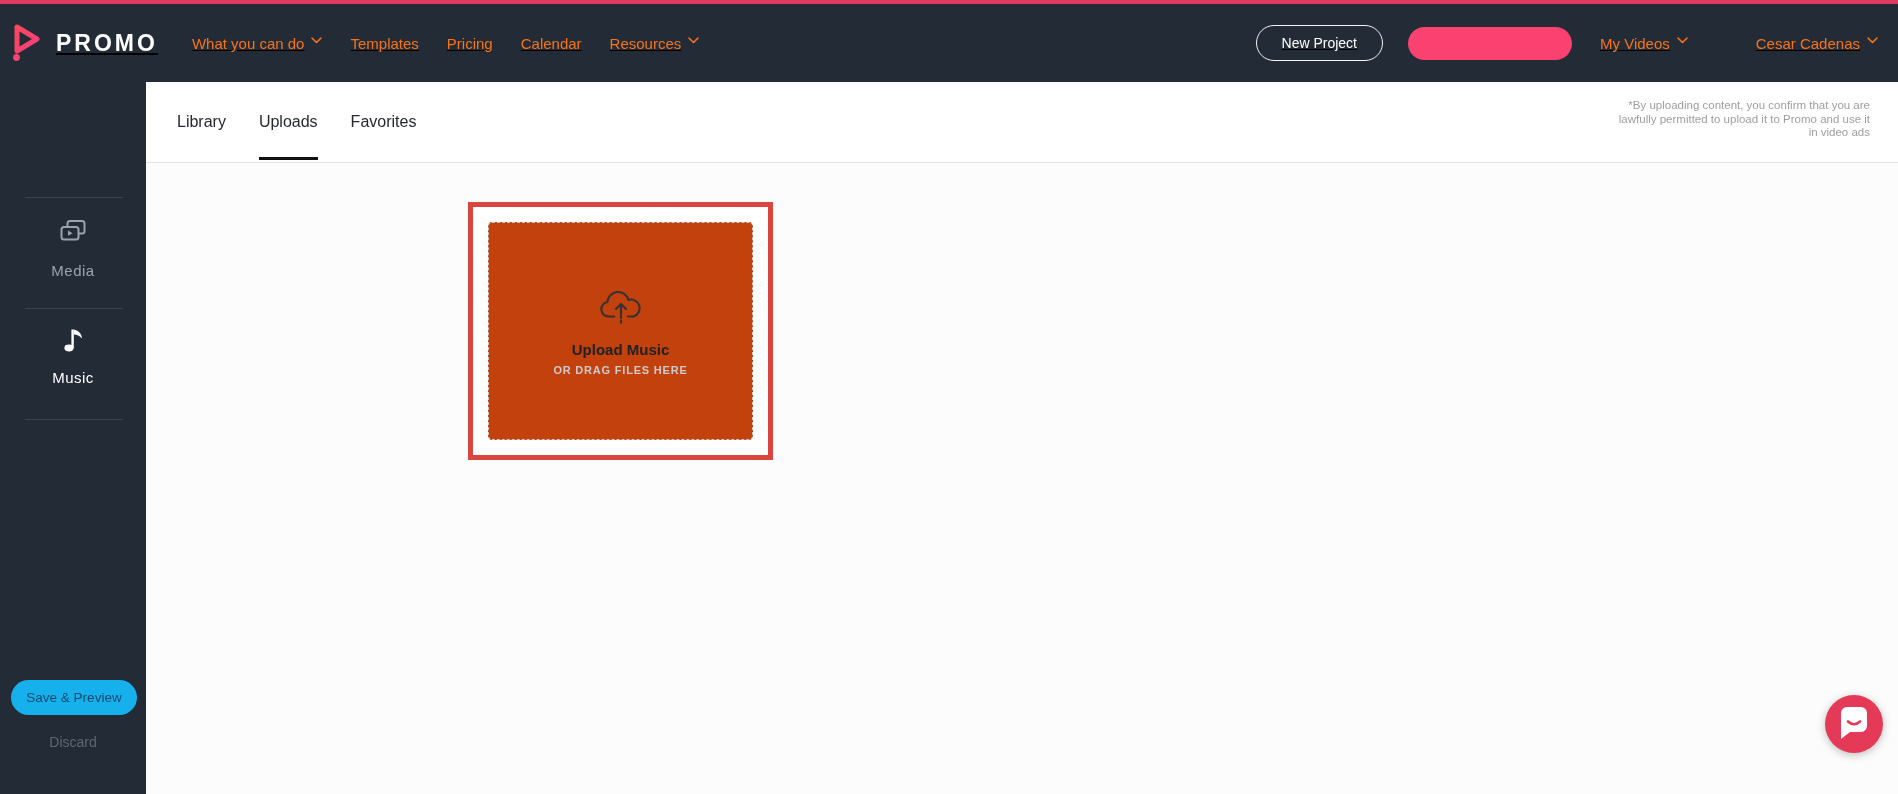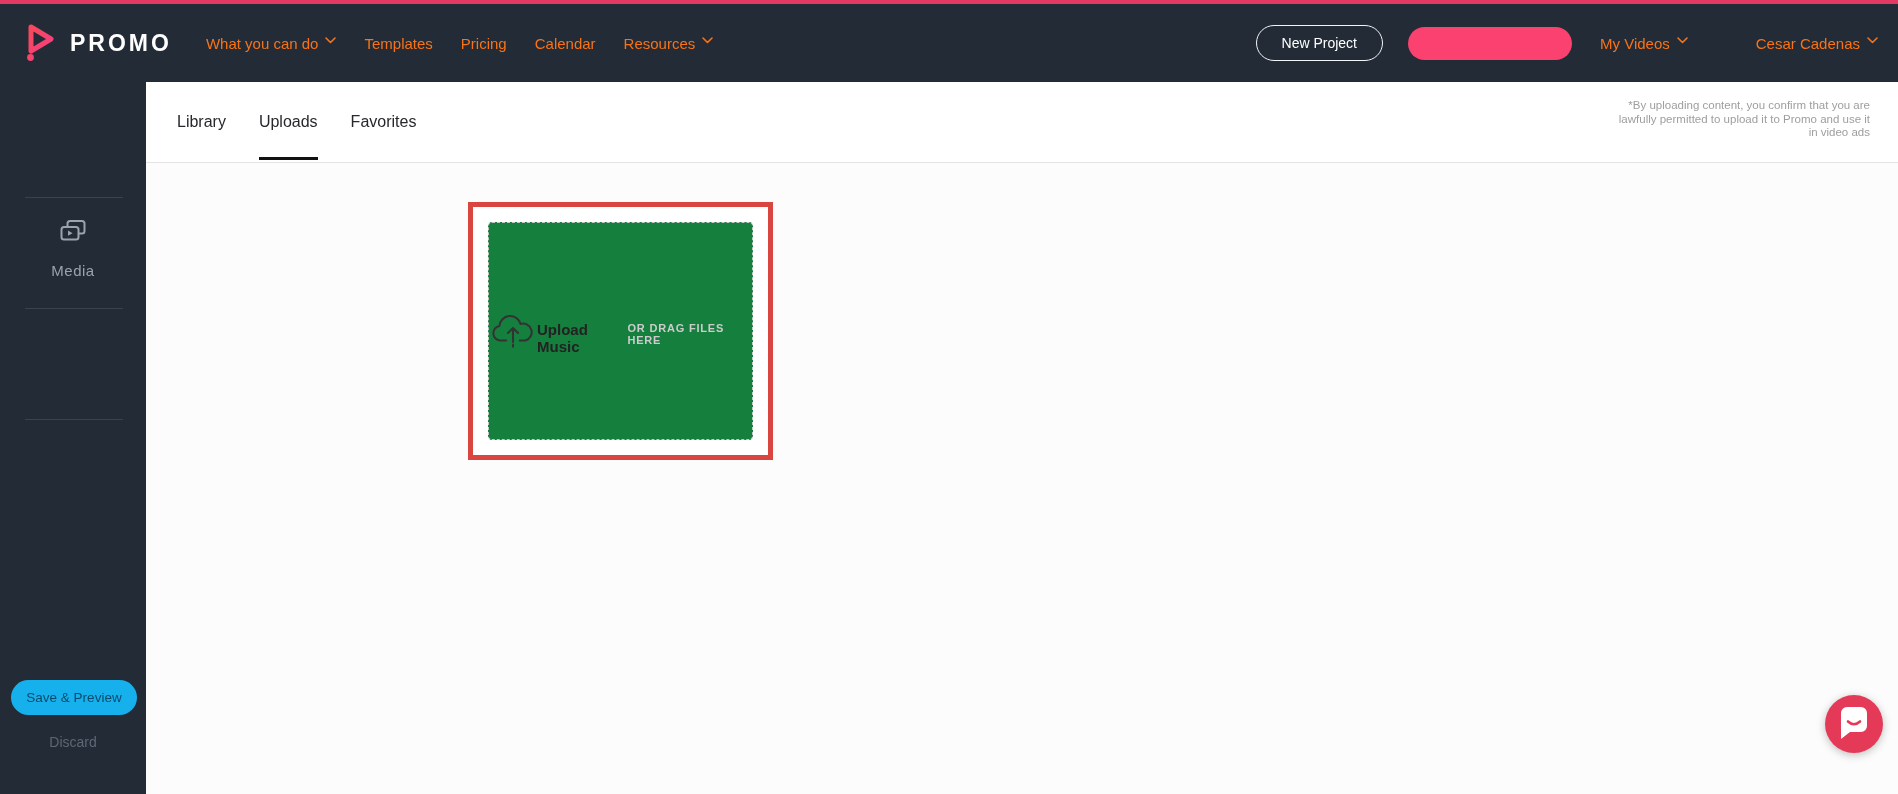--- a/index.html
+++ b/index.html
@@ -11,21 +11,21 @@
     -webkit-font-smoothing:antialiased;
   }
 
   
   .top-strip { position:absolute; top:0; left:0; width:100%; height:4px; background:#e23a63; z-index:30; }
 
   
   .navbar {
     position:absolute; top:4px; left:0; right:0; height:78px;
     background:#222b36; display:flex; align-items:center;
-    padding:0 20px 0 22px; z-index:20;
+    padding:0 20px 0 8px; z-index:20;text-decoration:underline;
   }
   .logo { display:flex; align-items:center; gap:10px; cursor:pointer; }
   .logo-word { color:#ffffff; font-size:23px; font-weight:700; letter-spacing:3px; }
   .main-nav { display:flex; align-items:center; margin-left:34px; }
   .nav-item {
     display:flex; align-items:flex-start; gap:7px;
     color:#f97316; font-size:15px; margin-right:28px; cursor:pointer; white-space:nowrap;
   }
   .chev { display:inline-block; margin-top:2px; }
   .nav-right { margin-left:auto; display:flex; align-items:center; }
@@ -74,22 +74,22 @@
     font-size:11.5px; line-height:13.5px; color:#9e9e9e;
   }
 
   
   .upload-card {
     position:absolute; left:322px; top:120px; width:305px; height:258px;
     background:#ffffff; border:5px solid #d9453f;
   }
   .upload-drop {
     position:absolute; inset:15px; border:1px dashed #c9c9c9; border-radius:4px;
-    display:flex; flex-direction:row; align-items:center; justify-content:center;
-    cursor:pointer; background:#15803d;
+    display:flex; flex-direction:column; align-items:center; justify-content:center;
+    cursor:pointer; background:#c2410c;
   }
   .upload-title { margin-top:13px; font-size:15px; font-weight:700; color:#222222; }
   .upload-sub { margin-top:6px; font-size:11px; letter-spacing:0.8px; color:#cccccc; font-weight:700; }
 
   
   .watermark { position:absolute; left:1443px; top:616px; color:#bdbdbd; }
   .wm1 { font-size:21px; }
   .wm2 { font-size:14.5px; margin-top:3px; color:#c2c2c2; }
 
   
@@ -172,20 +172,30 @@
       <svg width="30" height="28" viewBox="0 0 30 28" fill="none" stroke="#9aa3ae" stroke-width="2">
         <rect x="9.5" y="3" width="17" height="12.5" rx="2.5"></rect>
         <rect x="3.5" y="9" width="17" height="12.5" rx="2.5" fill="#222b36"></rect>
         <path d="M10 12.6l4.6 2.6-4.6 2.6z" fill="#9aa3ae" stroke="none"></path>
       </svg>
     </span>
     <span class="side-label">Media</span>
   </div>
   <div class="side-divider" style="top:226px"></div>
 
+  <div class="side-item active" style="top:242px">
+    <span>
+      <svg width="23" height="29" viewBox="0 0 23 29" fill="#ffffff">
+        <ellipse cx="7" cy="24" rx="4.6" ry="3.4"></ellipse>
+        <rect x="9.4" y="5.5" width="2.4" height="18.5"></rect>
+        <path d="M11.8 5.5c5 1.3 7.8 4.1 8.2 8.9-2.2-2.8-5-3.7-8.2-3.9z"></path>
+      </svg>
+    </span>
+    <span class="side-label">Music</span>
+  </div>
   <div class="side-divider" style="top:337px"></div>
 
   <button class="btn-save-preview">Save &amp; Preview</button>
   <div class="discard">Discard</div>
 </aside>
 
 <main class="main">
   <div class="tabbar">
     <div class="tab">
       <span>Library</span>

